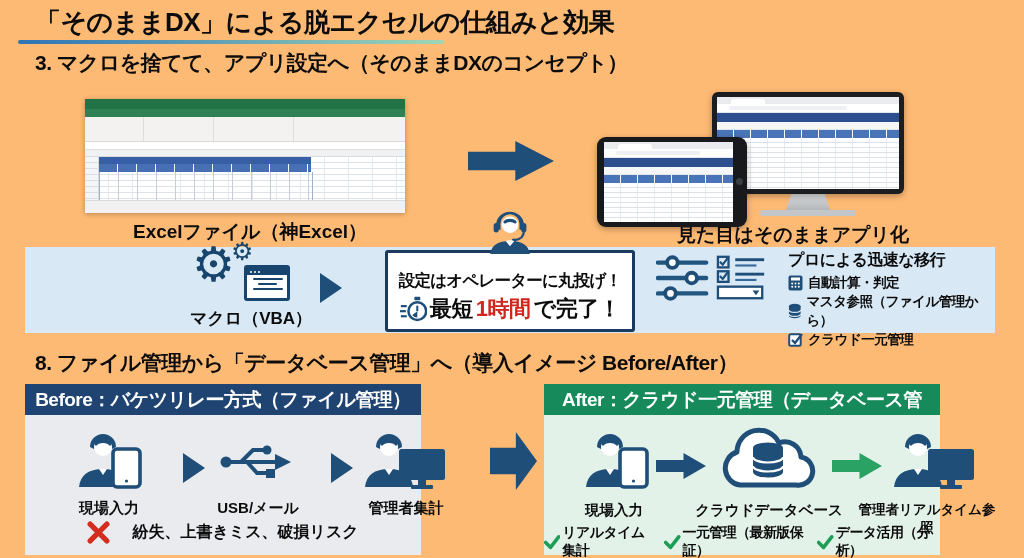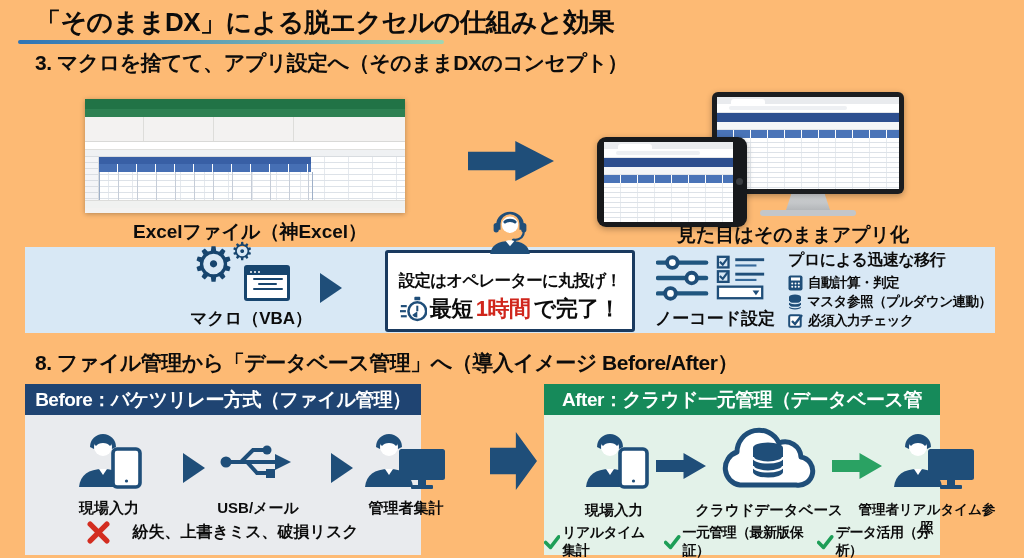--- a/index.html
+++ b/index.html
@@ -244,21 +244,20 @@
       <path d="M4,7 l3,3 l6,-8" stroke="#1f4e79" stroke-width="2.2" fill="none"></path>
       <line x1="20" y1="5" x2="50" y2="5" stroke="#1f4e79" stroke-width="3"></line>
       <line x1="20" y1="11" x2="42" y2="11" stroke="#35699a" stroke-width="2.2"></line>
       <rect x="2" y="17" width="11" height="11" fill="none" stroke="#1f4e79" stroke-width="2.4"></rect>
       <path d="M4,22 l3,3 l6,-8" stroke="#1f4e79" stroke-width="2.2" fill="none"></path>
       <line x1="20" y1="20" x2="50" y2="20" stroke="#1f4e79" stroke-width="3"></line>
       <line x1="20" y1="26" x2="42" y2="26" stroke="#35699a" stroke-width="2.2"></line>
       <rect x="2" y="33" width="46" height="12" fill="#fff" stroke="#1f4e79" stroke-width="2.4"></rect>
       <path d="M38,37 l7,0 l-3.5,5 z" fill="#1f4e79"></path>
     </svg>
-    <div class="nocode-label">ノーコード設定</div>
   </div>
 
   <div class="abs benefits">
     <div class="benefit-title">プロによる迅速な移行</div>
     <div class="benefit-item">
       <svg width="15" height="16" viewBox="0 0 15 16">
         <rect x="0.5" y="0.5" width="14" height="15" rx="2" fill="#1f4e79"></rect>
         <rect x="3" y="2.5" width="9" height="3" fill="#fff"></rect>
         <g fill="#fff">
             <circle cx="4.2" cy="8.5" r="1"></circle>
@@ -271,28 +270,28 @@
       </svg>
       <span>自動計算・判定</span>
     </div>
     <div class="benefit-item">
       <svg width="14" height="16" viewBox="0 0 14 16">
         <ellipse cx="7" cy="3" rx="6" ry="2.5" fill="#1f4e79"></ellipse>
         <path d="M1,3 v10 a6,2.5 0 0 0 12,0 v-10" fill="#1f4e79"></path>
         <path d="M1,7 a6,2.5 0 0 0 12,0" stroke="#d8e8f5" stroke-width="1.3" fill="none"></path>
         <path d="M1,11 a6,2.5 0 0 0 12,0" stroke="#d8e8f5" stroke-width="1.3" fill="none"></path>
       </svg>
-      <span>マスタ参照（プルダウン連動）</span>
+      <span>マスタ参照（ファイル管理から）</span>
     </div>
     <div class="benefit-item">
       <svg width="15" height="15" viewBox="0 0 15 15">
         <rect x="1.2" y="2.2" width="11.5" height="11.5" rx="1.5" fill="#fff" stroke="#1f4e79" stroke-width="2"></rect>
         <path d="M4,8 l3,3 l7,-9" stroke="#1f4e79" stroke-width="2.4" fill="none"></path>
       </svg>
-      <span>必須入力チェック</span>
+      <span>クラウド一元管理</span>
     </div>
   </div>
 
   <div class="abs sec-heading h4">8. ファイル管理から「データベース管理」へ（導入イメージ Before/After）</div>
 
   <div class="abs ba-box before-box">
     <div class="ba-header">Before：バケツリレー方式（ファイル管理）</div>
     <div class="ba-body">
       <svg style="position:absolute;left:48px;top:10px;" width="72" height="68" viewBox="0 0 72 68">
         <path d="M17,22 a13,13 0 0 1 26,0 l-4,2 a9.5,9.5 0 0 0 -18,0 z" fill="#1f4e79"></path>

